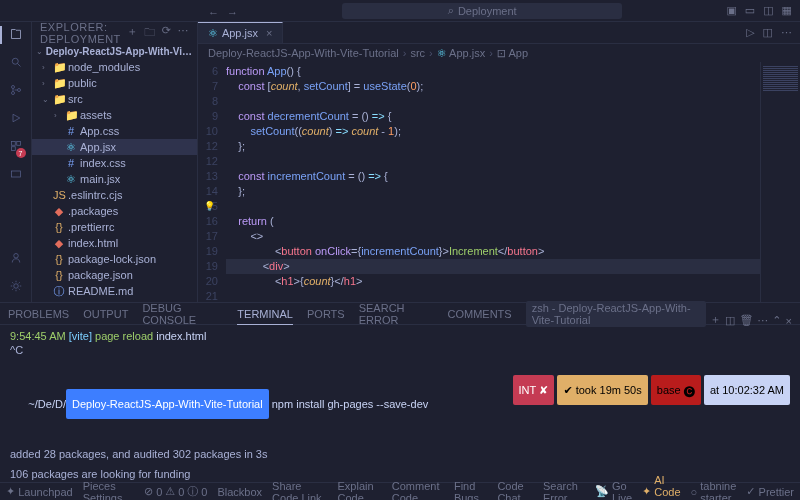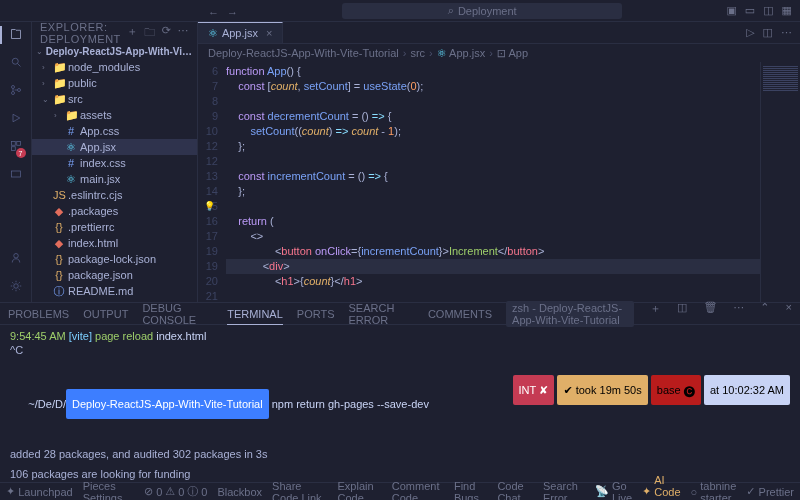--- a/index.html
+++ b/index.html
@@ -50,21 +50,21 @@
 .codeline{height:15px;white-space:pre}
 .codeline.hl{background:#2a2e42}
 .bulb{position:absolute;left:6px;top:137px;color:#e0af68;font-size:9px}
 .minimap{width:40px;background:#1e2030;border-left:1px solid #2a2e42;padding:4px 2px}
 .minimap div{height:1px;background:#3b4261;margin-bottom:1px}
 .kw{color:#bb9af7}.fn{color:#7aa2f7}.str{color:#9ece6a}.num{color:#ff9e64}.op{color:#89ddff}.tag{color:#f7768e}.attr{color:#bb9af7}.param{color:#e0af68;font-style:italic}
 .panel{height:180px;background:#1e2030;border-top:1px solid #2a2e42;display:flex;flex-direction:column}
 .panel-tabs{height:22px;display:flex;align-items:center;padding:0 8px;gap:14px;color:#6b7089;font-size:9px;border-bottom:1px solid #2a2e42}
 .panel-tabs .pt{cursor:pointer}
 .panel-tabs .pt.active{color:#a9b1d6;border-bottom:1px solid #a9b1d6;padding-bottom:4px;margin-bottom:-5px}
-.panel-right{margin-left:auto;display:flex;gap:16px;align-items:flex-start}
+.panel-right{margin-left:auto;display:flex;gap:4px;align-items:flex-end}
 .panel-right .sel{background:#2a2e42;padding:1px 6px;border-radius:2px;font-size:9px}
 .term{flex:1;padding:4px 10px;font-family:Consolas,monospace;font-size:10px;line-height:14px;overflow:hidden;color:#a9b1d6}
 .term-line{white-space:pre}
 .pill{display:inline-block;padding:8px 6px;border-radius:2px}
 .p-path{background:#3d7eff;color:#fff}
 .p-int{background:#c53b53;color:#fff}
 .p-took{background:#e0af68;color:#000}
 .p-base{background:#b91c1c;color:#000}
 .p-time{background:#c8d3f5;color:#000}
 .p-white{color:#c8d3f5}
@@ -329,21 +329,21 @@
       <span>⋯</span>
       <span>⌃</span>
       <span>×</span>
     </div>
   </div>
   <div class="term">
     <div class="term-line"><span style="color:#9ece6a">9:54:45 AM</span> <span style="color:#7dcfff">[vite]</span> <span style="color:#9ece6a">page reload</span> <span class="p-white">index.html</span></div>
     <div class="term-line">^C</div>
     <div class="term-line" style="margin-top:4px">
       <span class="term-right"><span class="pill p-int">INT ✘</span> <span class="pill p-took">✔ <span>took 19m 50s</span></span> <span class="pill p-base"><span>base</span> 🅒</span> <span class="pill p-time">at 10:02:32 AM</span></span>
-      <span class="p-white">~/De/D/</span><span class="pill p-path">Deploy-ReactJS-App-With-Vite-Tutorial</span> <span class="p-white">npm return gh-pages --save-dev</span>
+      <span class="p-white">~/De/D/</span><span class="pill p-path">Deploy-ReactJS-App-With-Vite-Tutorial</span> <span class="p-white">npm install gh-pages --save-dev</span>
     </div>
     <div class="term-line" style="margin-top:14px">added 28 packages, and audited 302 packages in 3s</div>
     <div class="term-line" style="margin-top:6px">106 packages are looking for funding</div>
     <div class="term-line">  run `npm fund` for details</div>
     <div class="term-line" style="margin-top:6px">found <span style="color:#9ece6a">0</span> vulnerabilities</div>
 
   </div>
 </div>
 
 <div class="statusbar">

